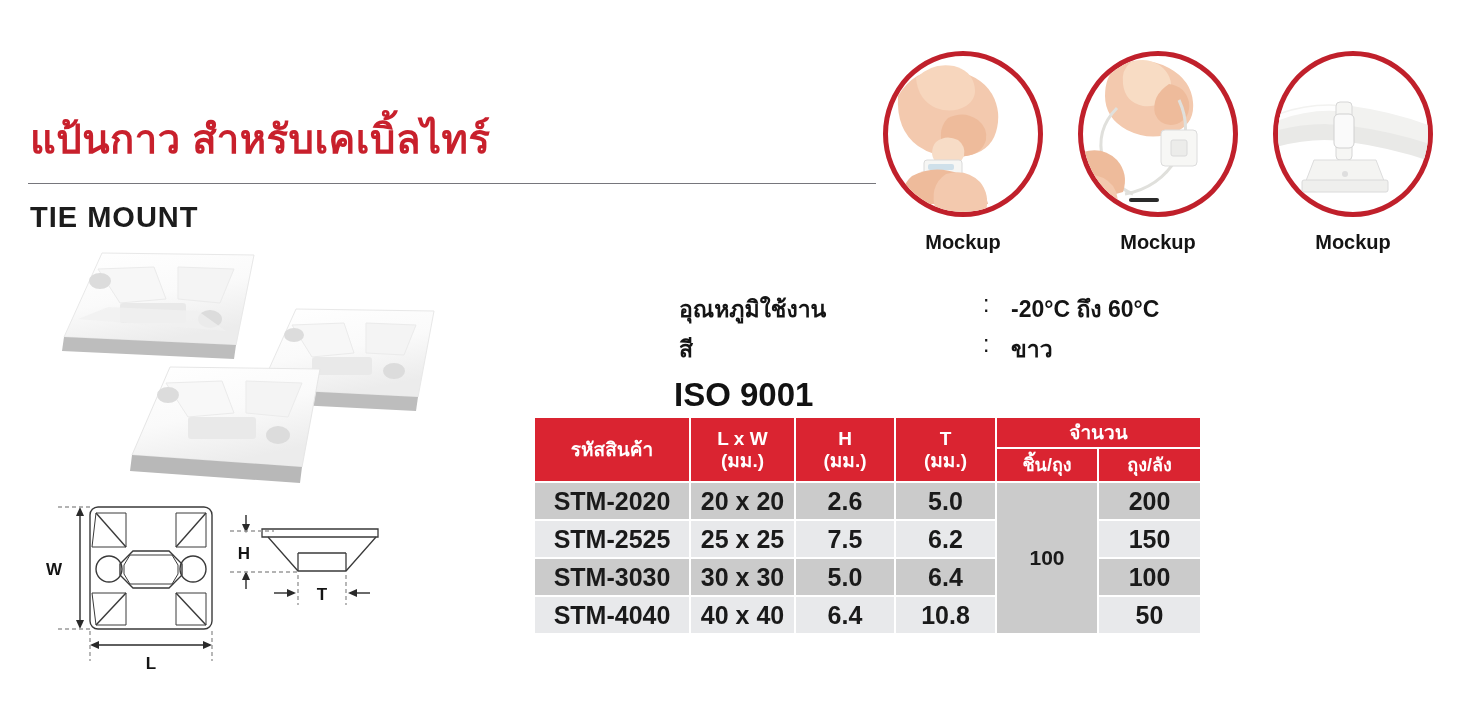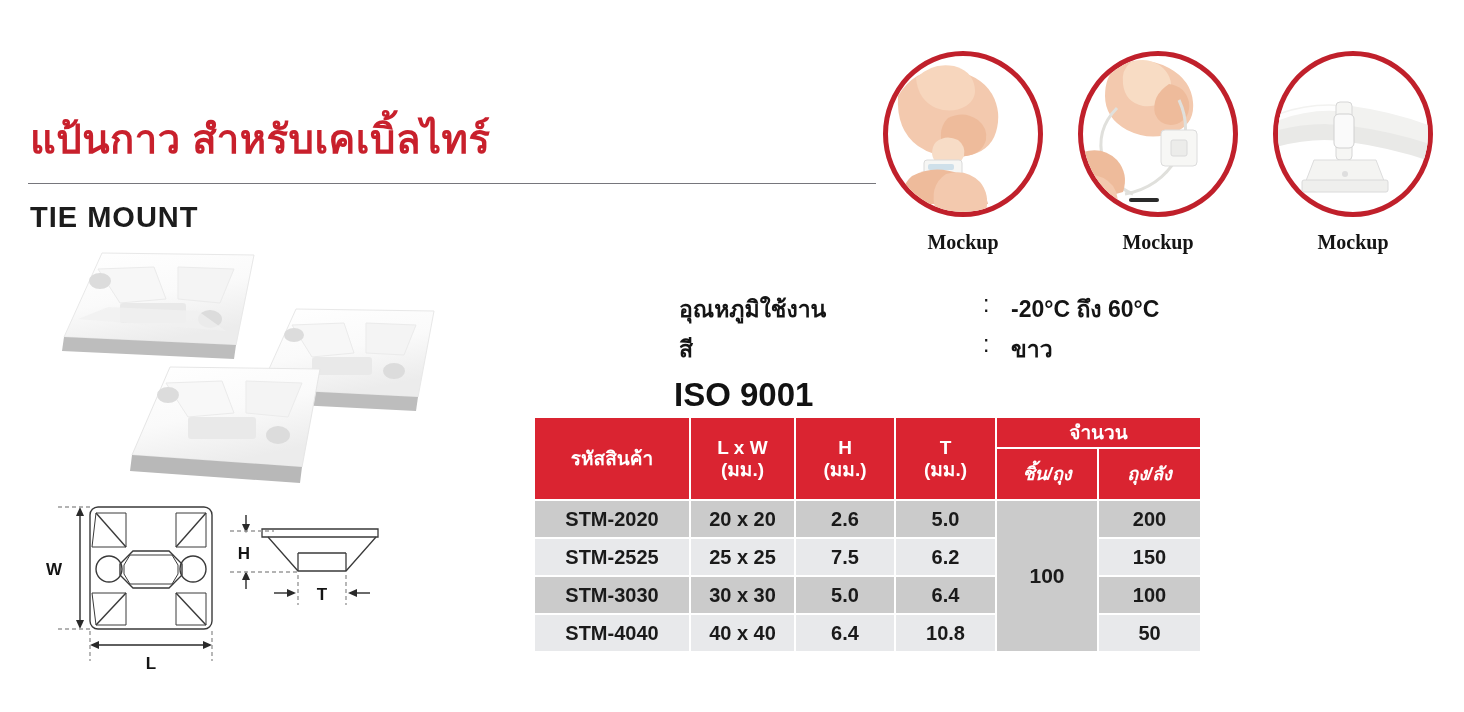--- a/index.html
+++ b/index.html
@@ -21,21 +21,21 @@
     position: absolute; left: 28px; top: 164px;
     width: 848px; height: 1px; background: #76767c;
   }
   .title-en {
     position: absolute; left: 30px; top: 182px;
     font-size: 29px; font-weight: bold; letter-spacing: 1px;
     color: #1c1c1c; white-space: nowrap;
   }
 
   
-  .mockup { position: absolute; width: 160px; font-family: Liberation Serif, serif; }
+  .mockup { position: absolute; width: 160px; }
   .mockup .ring {
     position: relative; width: 160px; height: 166px;
     border: 5px solid #C0202B; border-radius: 50%;
     overflow: hidden; background: #ffffff;
   }
   .mockup .cap {
     margin-top: 14px; text-align: center;
     font-size: 20px; font-weight: bold; color: #141414;
   }
   #mk1 { left: 883px; top: 32px; }
@@ -70,23 +70,23 @@
   #tbl th, #tbl td {
     border: 2px solid #ffffff;
     text-align: center;
     font-weight: bold;
   }
   #tbl thead th {
     background: #DA2431; color: #ffffff;
     font-size: 19px; line-height: 1.12;
     padding: 4px 2px;
   }
-  #tbl thead th.sub { font-size: 18px; height: 22px; padding: 15px; font-style: italic; }
+  #tbl thead th.sub { font-size: 18px; height: 22px; padding: 6px; }
   #tbl tbody td {
-    font-size: 20px; color: #1a1a1a; height: 38px;
+    font-size: 25px; color: #1a1a1a; height: 38px;
     padding: 0 2px;
   }
   #tbl tbody tr.odd td { background: #CBCBCB; }
   #tbl tbody tr.even td { background: #E8E9EB; }
   #tbl tbody td.merged { background: #CBCBCB; font-size: 21px; }
   .c1 { width: 156px; } .c2 { width: 105px; } .c3 { width: 100px; }
   .c4 { width: 101px; } .c5 { width: 102px; } .c6 { width: 103px; }
 </style>
 </head>
 <body>

